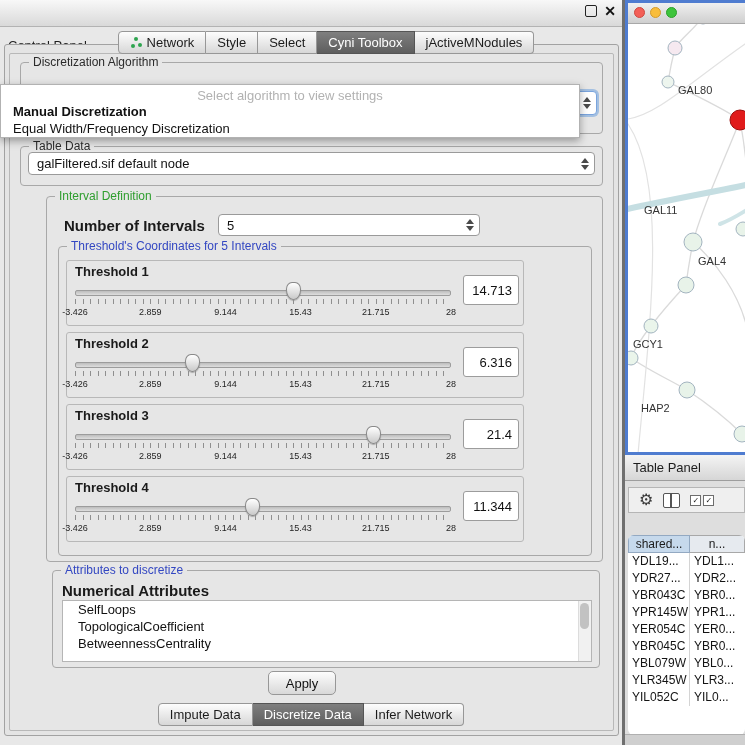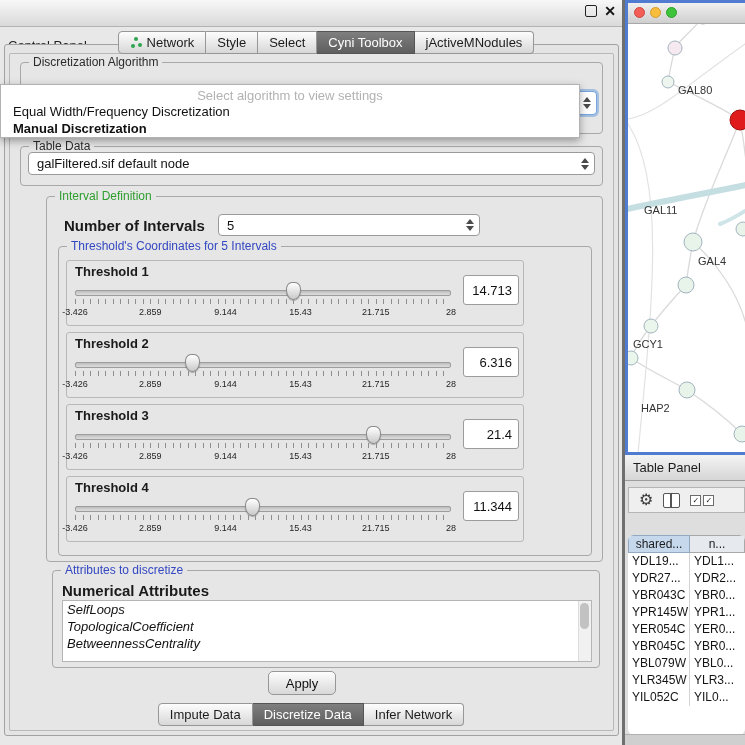--- a/index.html
+++ b/index.html
@@ -75,21 +75,21 @@
   .slider-ticks{position:absolute;left:0;right:0;top:38px;height:5px;
     background:repeating-linear-gradient(to right,#8f8f8f 0 1px,transparent 1px 7.52px);}
   .scale-labels{position:absolute;left:0;width:376px;top:46px;height:11px;font-size:9px;color:#1f1f1f;}
   .scale-label{position:absolute;transform:translateX(-50%);white-space:nowrap;}
   .th-value{position:absolute;left:396px;top:14px;width:56px;height:30px;background:#fff;
     border:1px solid #9c9c9c;border-radius:3px;box-sizing:border-box;font-size:13px;color:#111;
     display:flex;align-items:center;justify-content:flex-end;padding-right:6px;}
   
   .attr-list{position:absolute;left:62px;top:600px;width:528px;height:60px;background:#fff;
     border:1px solid #b5b5b5;overflow:hidden;z-index:2;}
-  .attr-item{font-size:13px;color:#111;line-height:17px;padding-left:4px;white-space:nowrap;font-style:italic;}
+  .attr-item{font-size:13px;color:#111;line-height:17px;padding-left:15px;white-space:nowrap;}
   .attr-scrollbar{position:absolute;right:0;top:0;bottom:0;width:12px;background:#f1f1f1;border-left:1px solid #dcdcdc;}
   .attr-scroll-thumb{position:absolute;left:1px;top:2px;width:9px;height:26px;background:#c2c2c2;border-radius:5px;}
   
   .apply-btn{position:absolute;left:268px;top:671px;width:66px;height:22px;
     background:linear-gradient(#fdfdfd,#d8d8d8);border:1px solid #979797;border-radius:5px;
     font-size:13px;color:#111;display:flex;align-items:center;justify-content:center;z-index:3;}
   
   .network-window{position:absolute;left:625px;top:0;width:120px;height:455px;
     border-left:3px solid #4f7cd0;border-top:3px solid #4f7cd0;border-bottom:3px solid #4f7cd0;
     box-sizing:border-box;background:#fff;}
@@ -164,22 +164,22 @@
   <div class="combo algo-combo">
     <span class="stepper">
         <i class="arr-up"></i>
         <i class="arr-dn"></i>
       </span>
   </div>
 
   <div class="popup">
     <div class="popup-placeholder">Select algorithm to view settings</div>
     <div>
+        <div class="popup-option bold">Manual Discretization</div>
         <div class="popup-option">Equal Width/Frequency Discretization</div>
-        <div class="popup-option bold">Manual Discretization</div>
       </div>
   </div>
 
   <div class="groupbox td-group">
     <span class="gb-title">Table Data</span>
   </div>
   <div class="combo td-combo">
     <span>galFiltered.sif default node</span>
     <span class="stepper">
         <i class="arr-up"></i>

